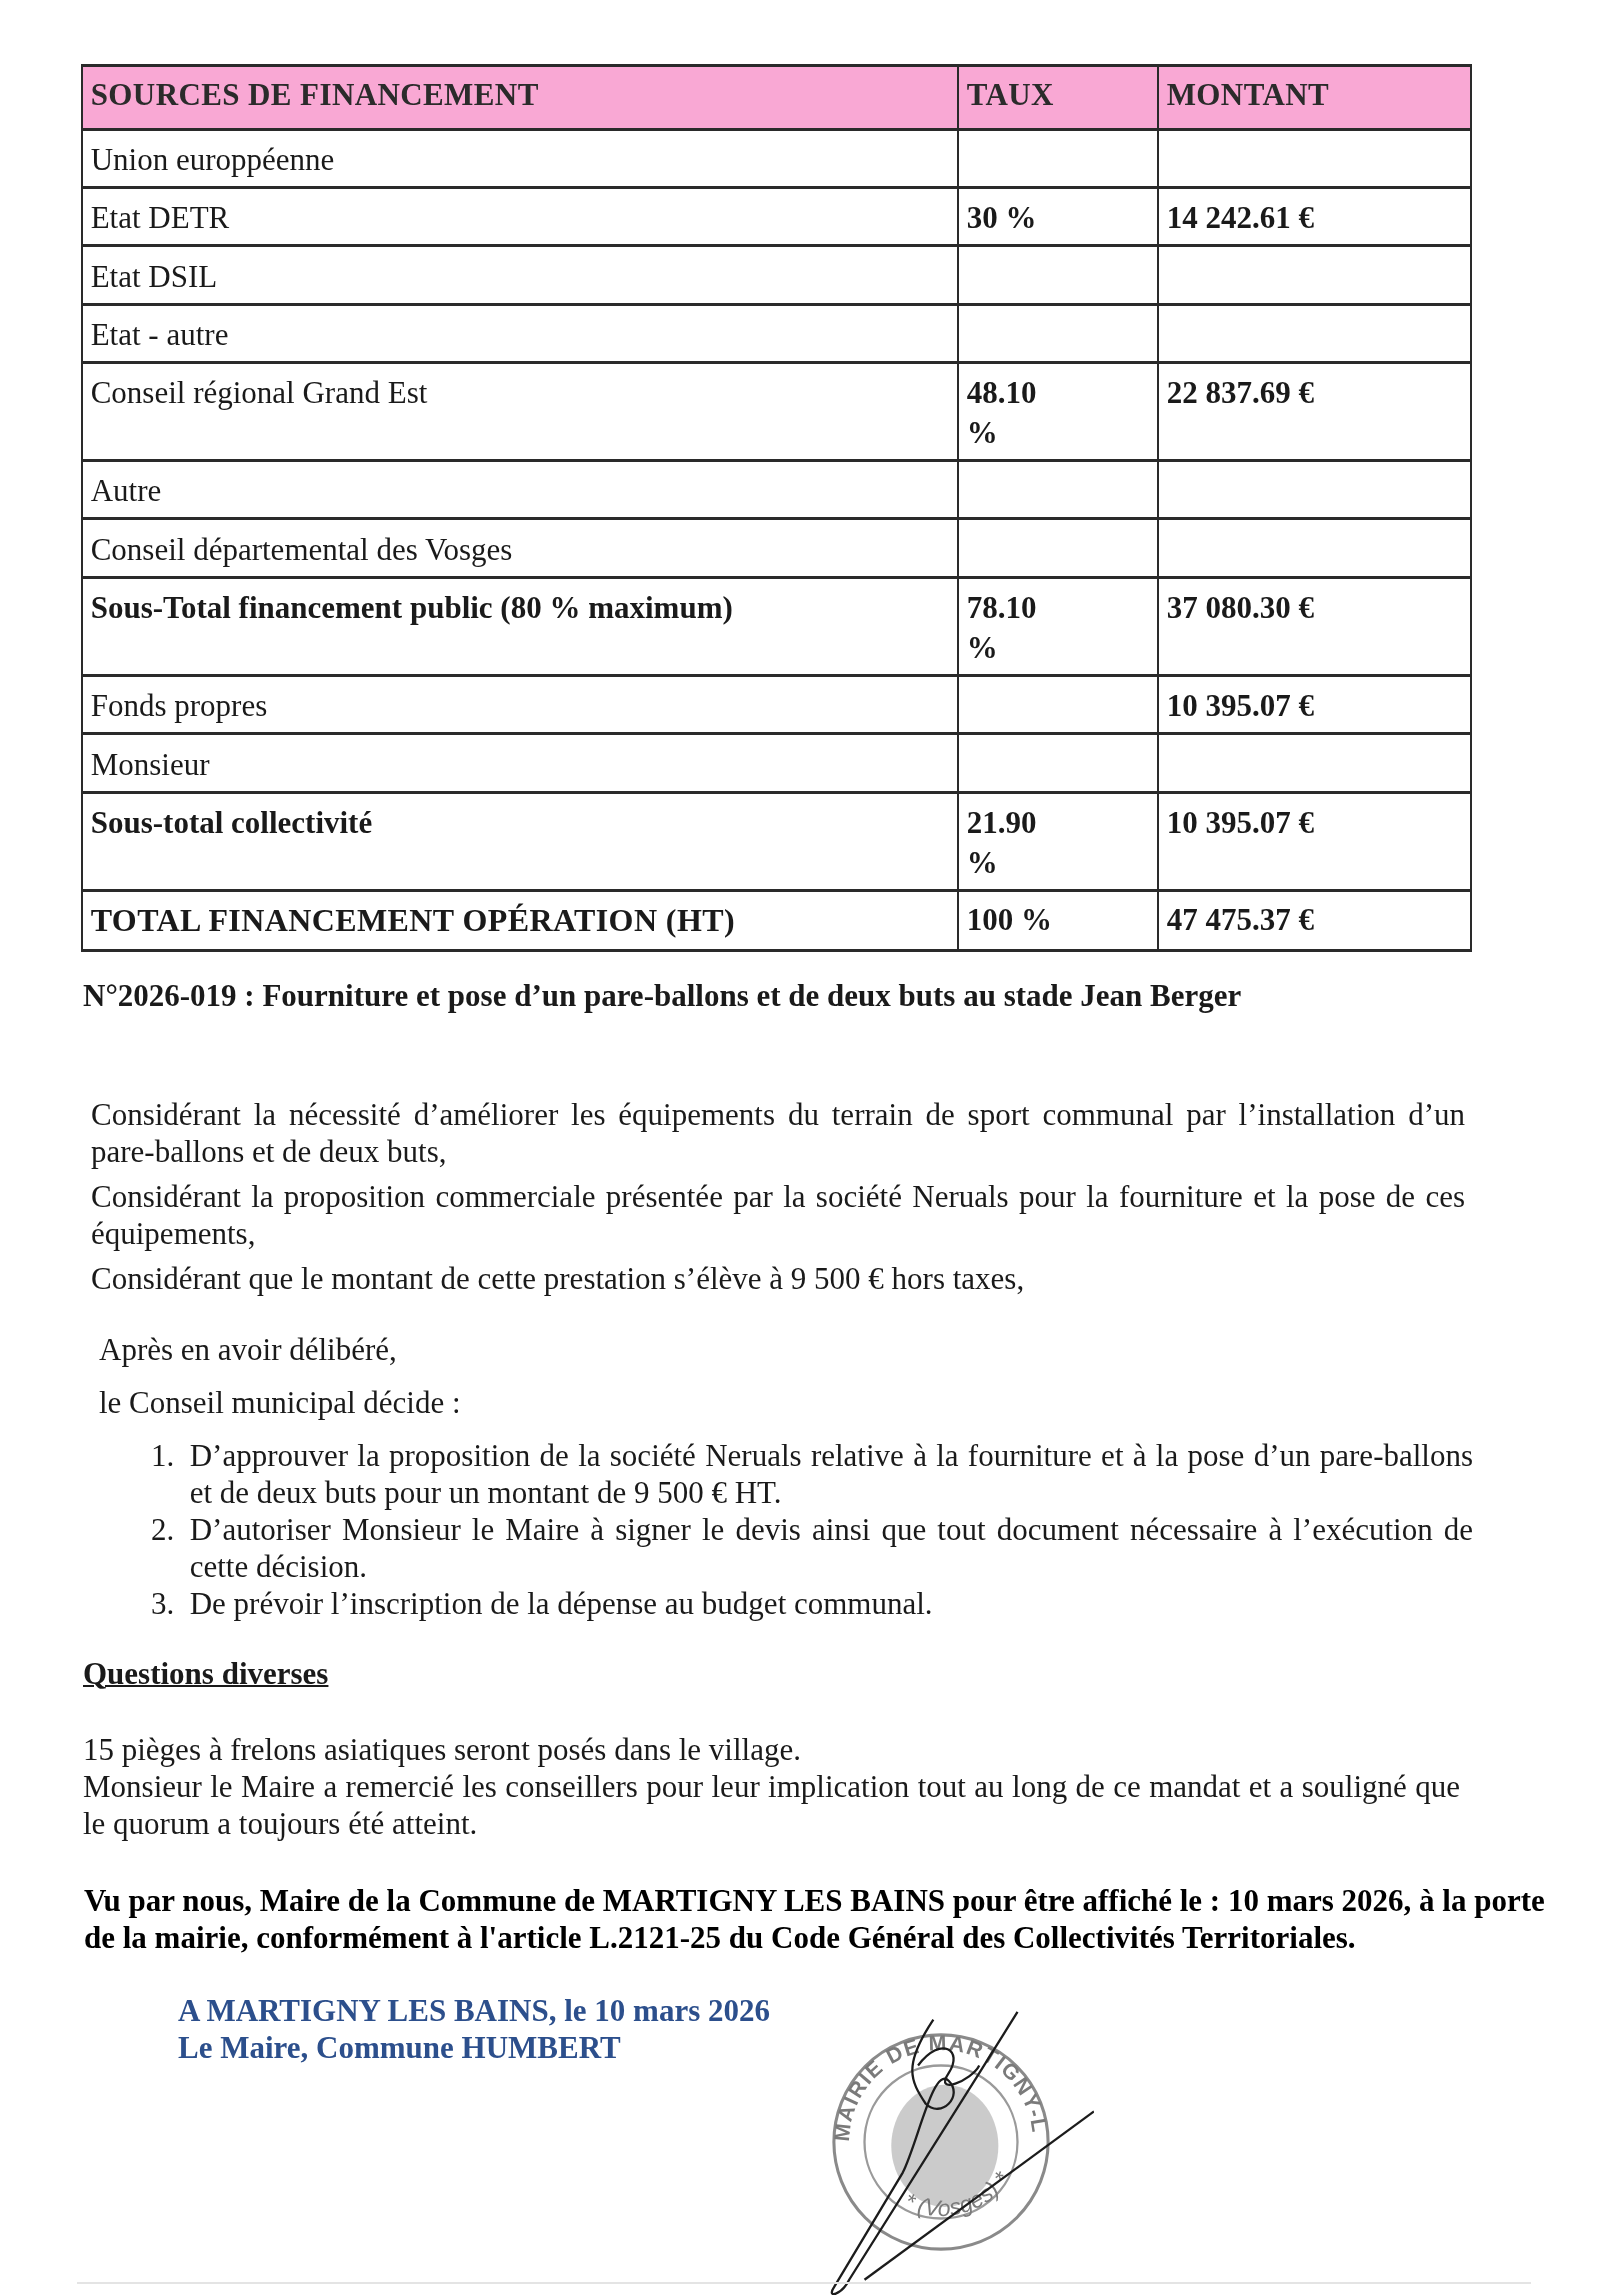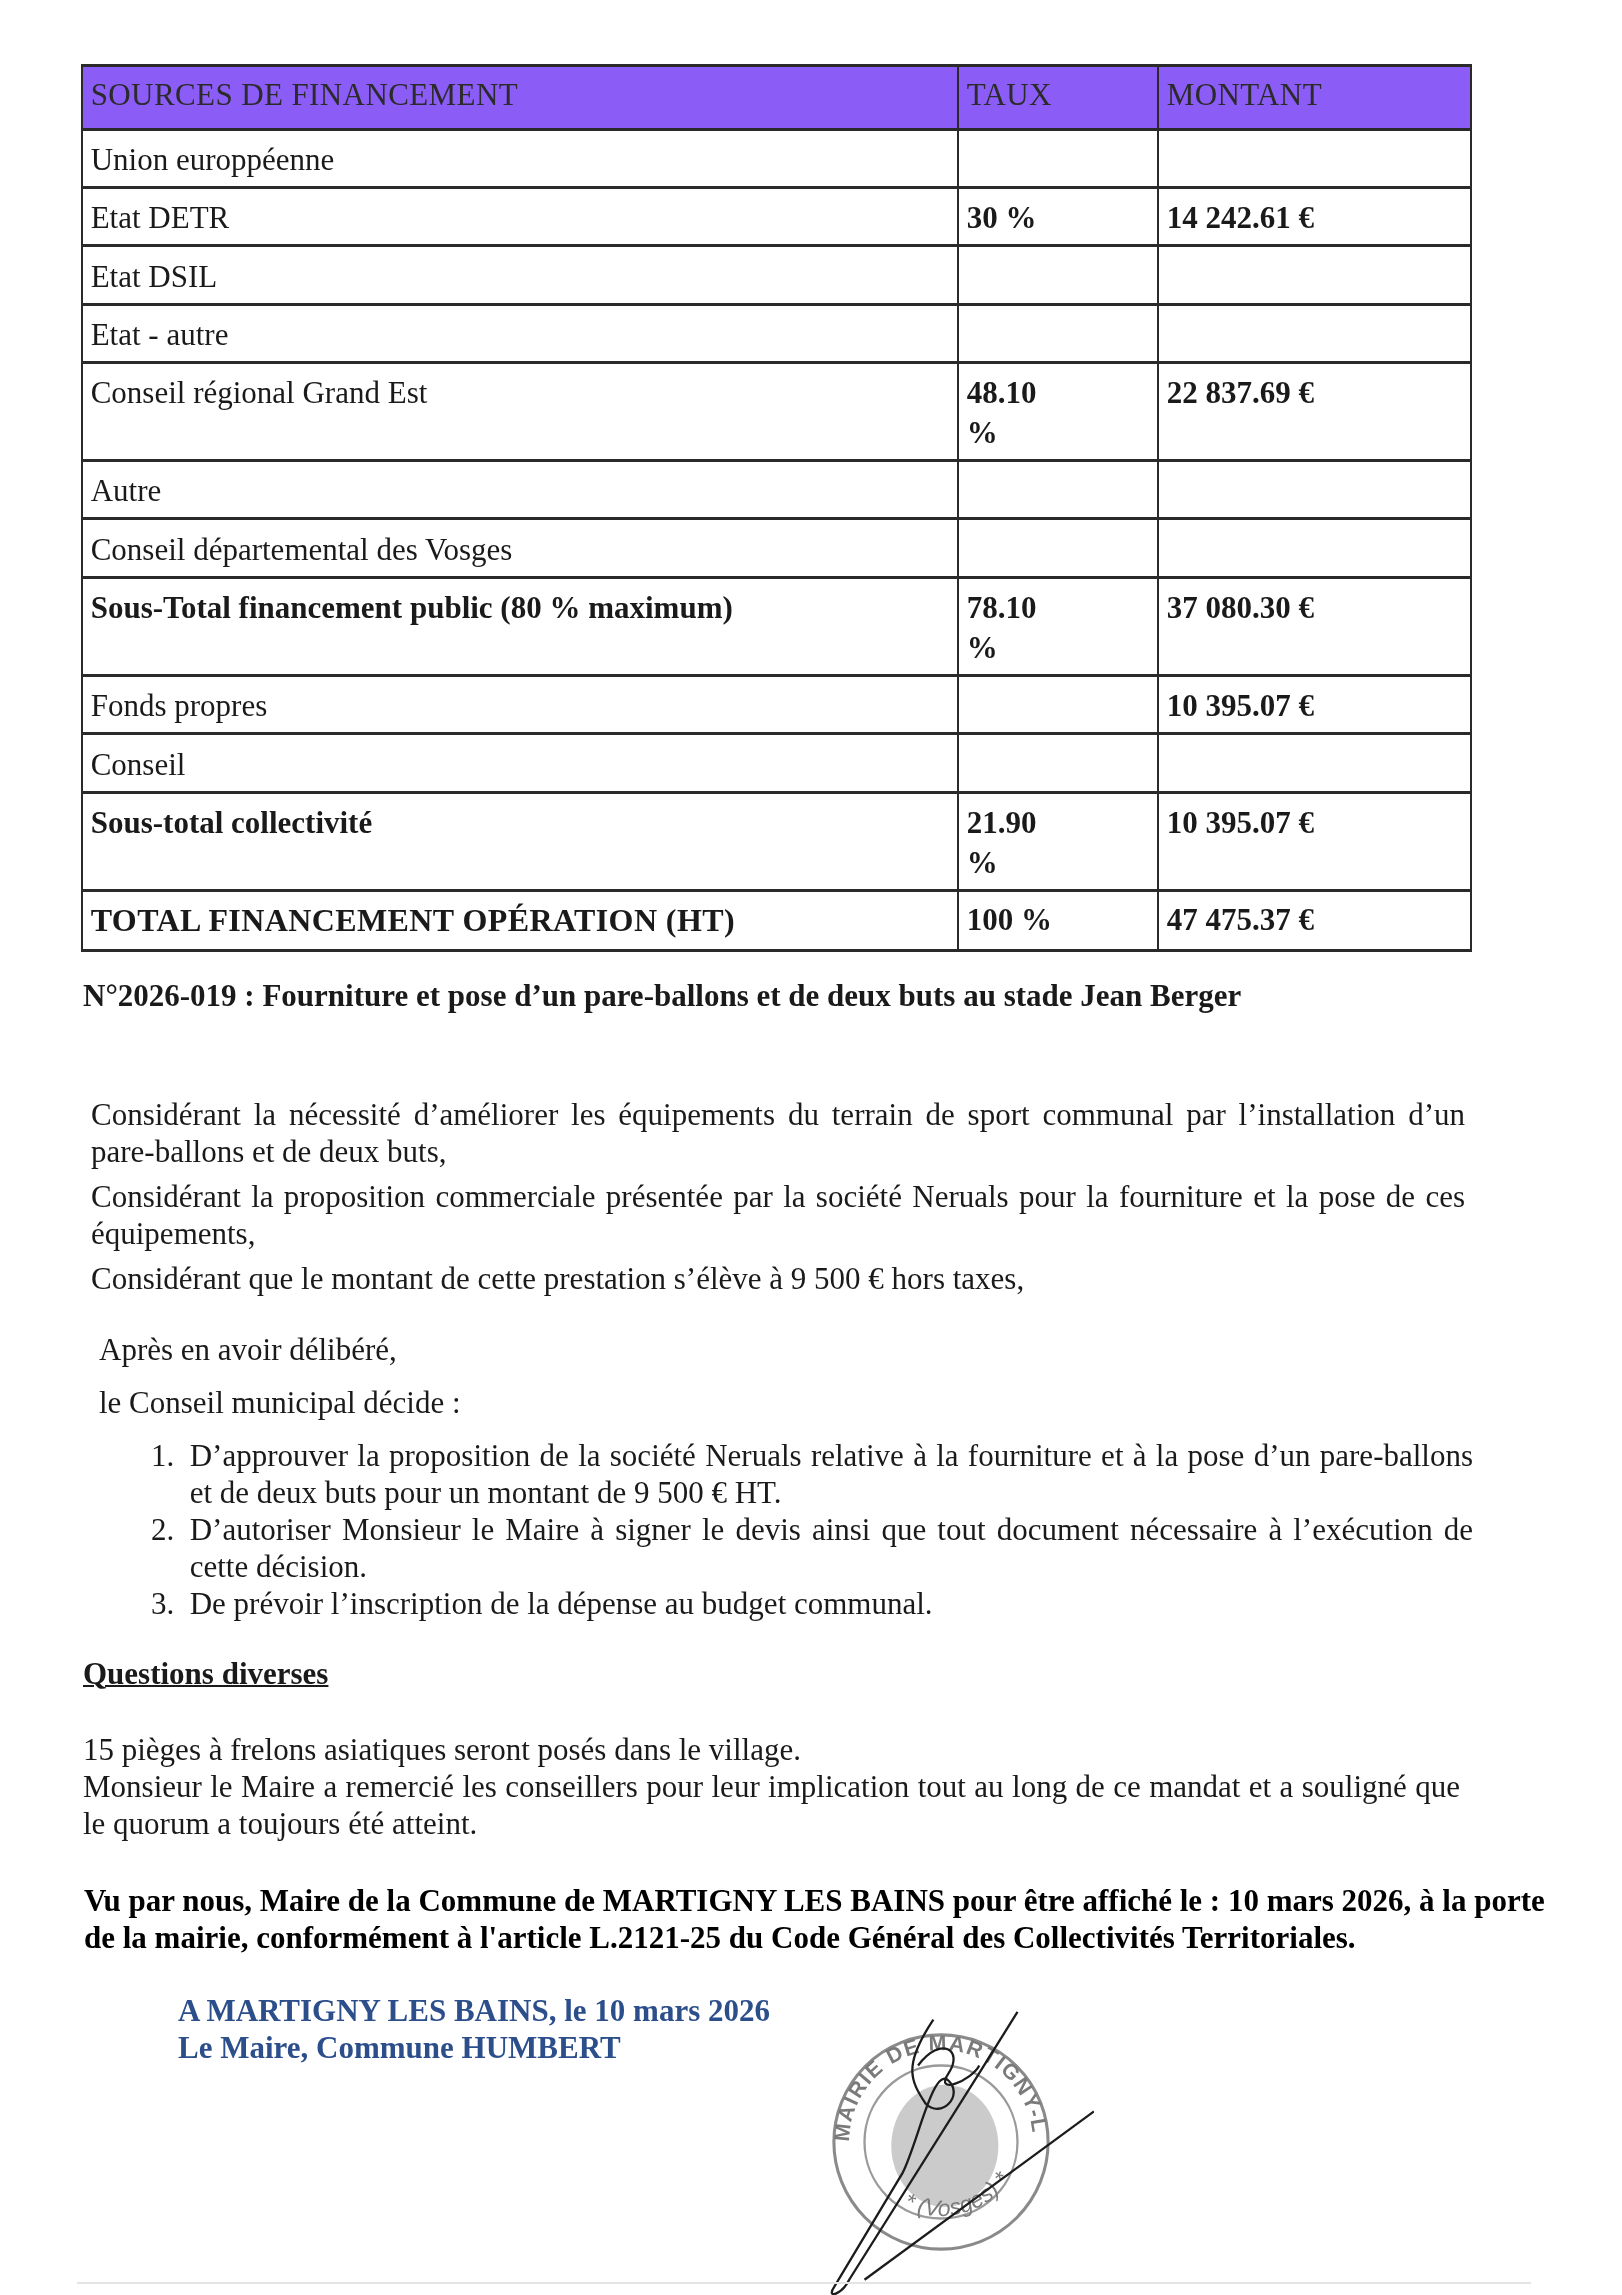--- a/index.html
+++ b/index.html
@@ -36,23 +36,23 @@
       border: 2.3px solid #2a2a2a;
       border-top-width: 3.8px;
       border-bottom-width: 3.8px;
       vertical-align: top;
       font-size: 31px;
       line-height: 40px;
       padding: 9.2px 6.1px 6.1px 7.7px;
       text-align: left;
     }
     .fin-table th {
-      background: #8b5cf6;
+      background: #f9a8d4;
       color: #2b2b2b;
-      font-weight: normal;
+      font-weight: bold;
       height: 47px;
       padding-top: 7.7px;
       font-size: 31px;
       letter-spacing: 0.4px;
       margin-left: 28px;
     }
     .fin-table td { height: 40px; }
     .fin-table td.num { font-weight: bold; }
     .fin-table tr.bold td.label { font-weight: bold; }
     .fin-table tr.total td.label { font-weight: bold; font-size: 32px; letter-spacing: 0.4px; }
@@ -207,21 +207,21 @@
             <span class="taux-inner">78.10 %</span>
           </td>
         <td class="num">37 080.30 €</td>
       </tr>
       <tr>
         <td class="label">Fonds propres</td>
         <td class="num"></td>
         <td class="num">10 395.07 €</td>
       </tr>
       <tr>
-        <td class="label">Conseil</td>
+        <td class="label">Monsieur</td>
         <td class="num"></td>
         <td class="num"></td>
       </tr>
       <tr class="tall bold">
         <td class="label">Sous-total collectivité</td>
         <td class="num">
             <span class="taux-inner">21.90 %</span>
           </td>
         <td class="num">10 395.07 €</td>
       </tr>

